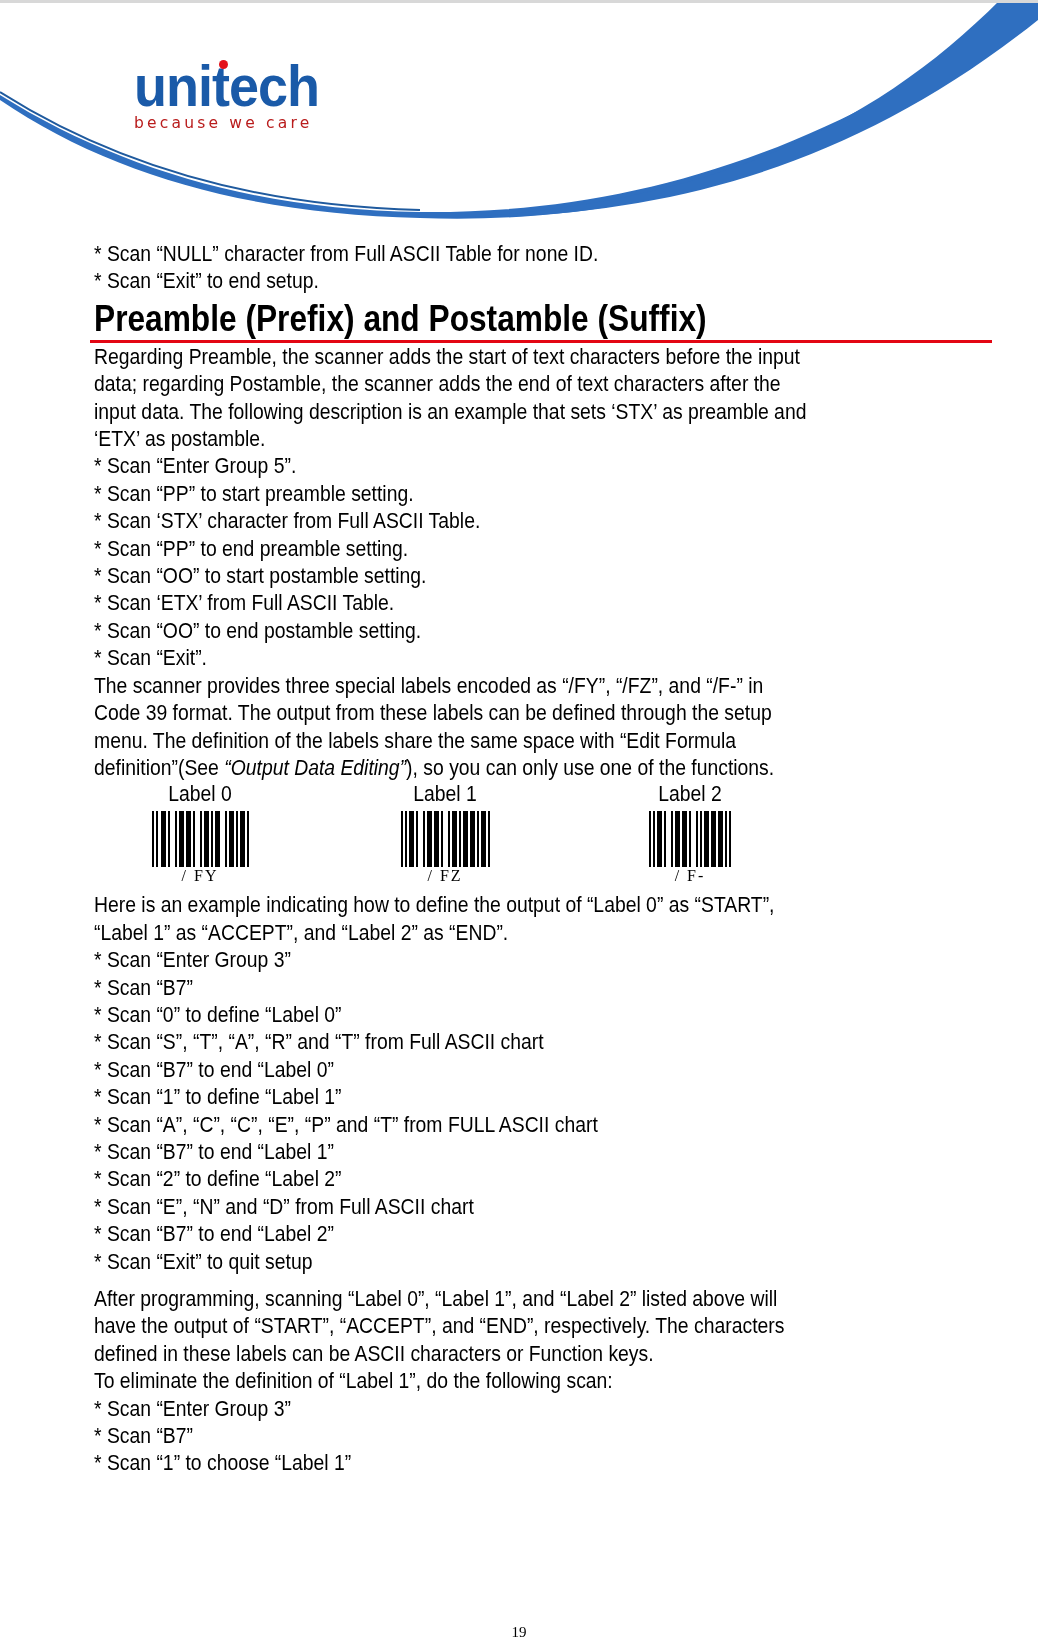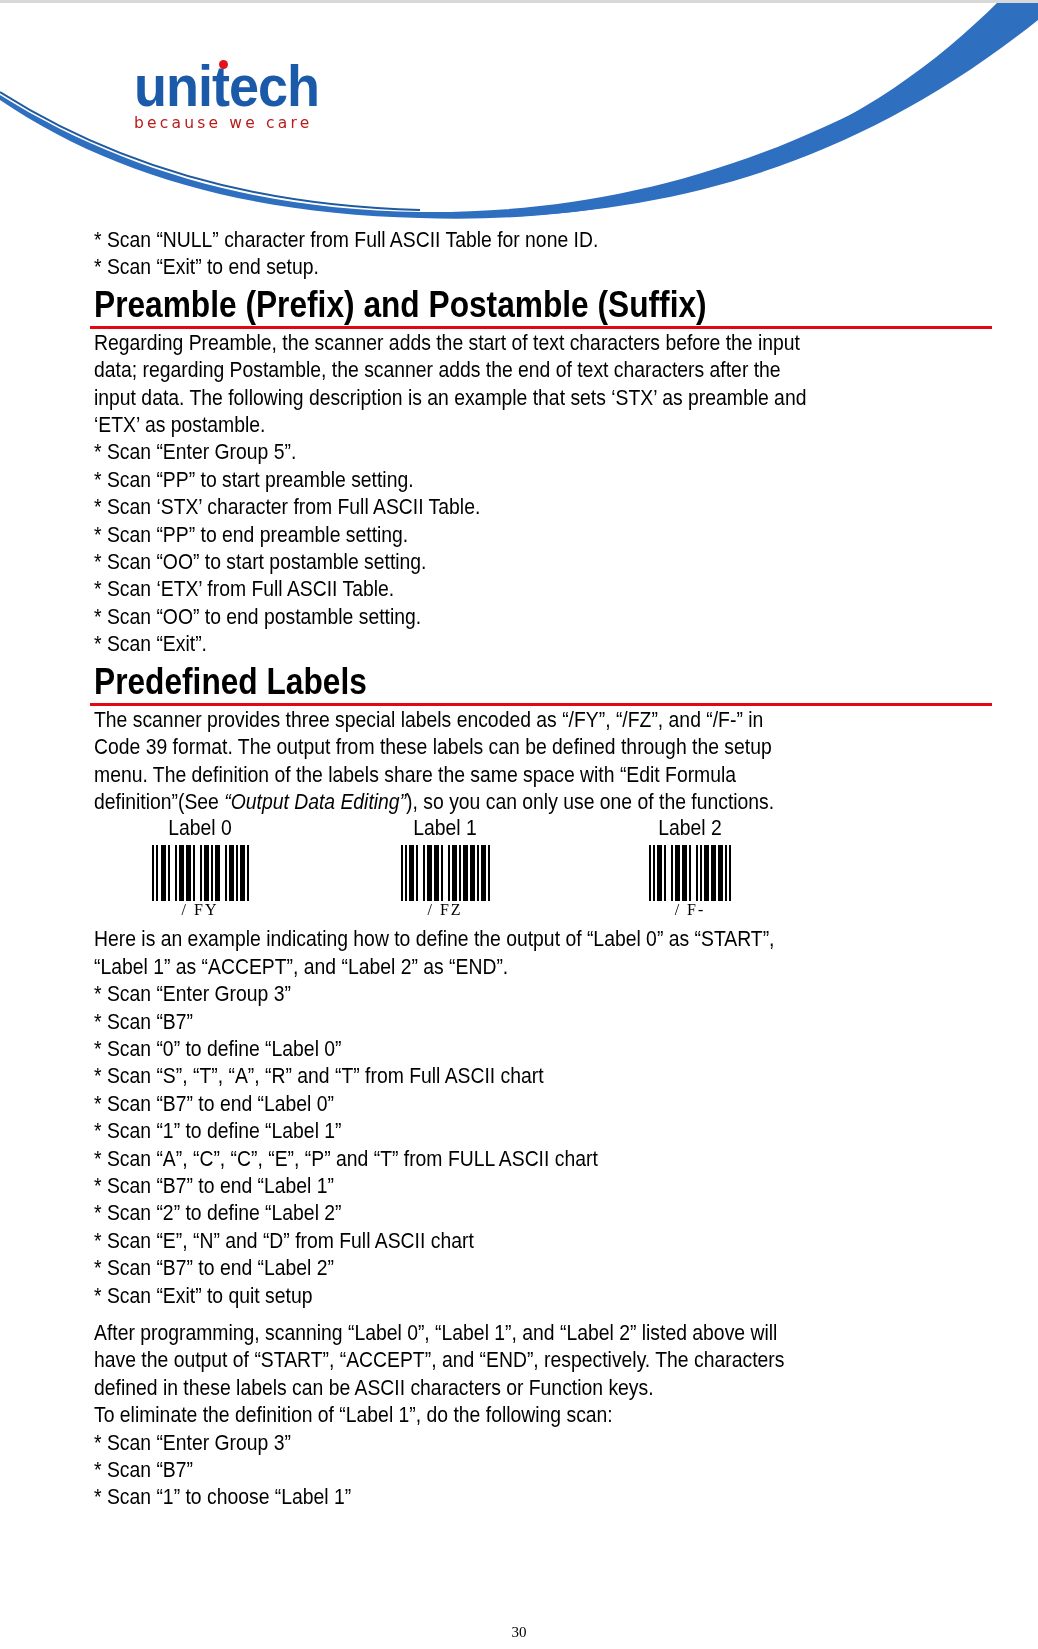--- a/index.html
+++ b/index.html
@@ -8,21 +8,21 @@
   .header { position: absolute; left: 0; top: 0; width: 1038px; height: 220px; }
   .header svg { position: absolute; left: 0; top: 0; }
   .logo { position: absolute; left: 134px; top: 58px; }
   .logo-word { font-family: "Liberation Sans", sans-serif; font-weight: bold;
                font-size: 54px; color: #1a5aa8; letter-spacing: -1px; line-height: 54px;
                transform: scaleY(1.05); transform-origin: left top; }
   .logo-dot { position: absolute; left: 85px; top: 2px; width: 9px; height: 9px;
               border-radius: 50%; background: #e3121b; }
   .logo-tag { font-size: 15.5px; letter-spacing: 3.2px; color: #b91c1c; margin-top: 2px;
               font-family: "DejaVu Sans", sans-serif; }
-  .content { position: absolute; left: 94px; top: 226px; width: 920px; }
+  .content { position: absolute; left: 94px; top: 240px; width: 920px; }
   .line { font-size: 22px; line-height: 27.4px; white-space: nowrap;
           transform: scaleX(0.88); transform-origin: left center; }
   .h1 { font-size: 36px; font-weight: bold; line-height: 40px; white-space: nowrap;
         transform: scaleX(0.88); transform-origin: left center; }
   .h-wrap { position: relative; margin-top: 4px; }
   .rule { height: 3px; background: #e30613; width: 902px; margin-left: -4px; margin-top: 1px; }
   .gap { height: 10px; }
   .labels-row { position: relative; height: 110px; }
   .bc { position: absolute; top: 0; text-align: center; }
   .bc-title { font-size: 22px; line-height: 26px; transform: scaleX(0.88); }
@@ -67,24 +67,20 @@
   <div class="line">‘ETX’ as postamble.</div>
   <div class="line">* Scan “Enter Group 5”.</div>
   <div class="line">* Scan “PP” to start preamble setting.</div>
   <div class="line">* Scan ‘STX’ character from Full ASCII Table.</div>
   <div class="line">* Scan “PP” to end preamble setting.</div>
   <div class="line">* Scan “OO” to start postamble setting.</div>
   <div class="line">* Scan ‘ETX’ from Full ASCII Table.</div>
   <div class="line">* Scan “OO” to end postamble setting.</div>
   <div class="line">* Scan “Exit”.</div>
 
-  <div class="h-wrap">
-    <div class="h1">Predefined Labels</div>
-    <div class="rule"></div>
-  </div>
   <div class="line">The scanner provides three special labels encoded as “/FY”, “/FZ”, and “/F-” in</div>
   <div class="line">Code 39 format. The output from these labels can be defined through the setup</div>
   <div class="line">menu. The definition of the labels share the same space with “Edit Formula</div>
   <div class="line">
     <span>definition”(See </span><em>“Output Data Editing”</em><span>), so you can only use one of the functions.</span>
   </div>
 
   <div class="labels-row">
     <div class="bc" style="left:40px; width:132px;">
       <div class="bc-title">Label 0</div>
@@ -217,13 +213,13 @@
   <div class="gap"></div>
   <div class="line">After programming, scanning “Label 0”, “Label 1”, and “Label 2” listed above will</div>
   <div class="line">have the output of “START”, “ACCEPT”, and “END”, respectively. The characters</div>
   <div class="line">defined in these labels can be ASCII characters or Function keys.</div>
   <div class="line">To eliminate the definition of “Label 1”, do the following scan:</div>
   <div class="line">* Scan “Enter Group 3”</div>
   <div class="line">* Scan “B7”</div>
   <div class="line">* Scan “1” to choose “Label 1”</div>
 </div>
 
-<div class="page-num">30</div>
+<div class="page-num">19</div>
 
 </body></html>

